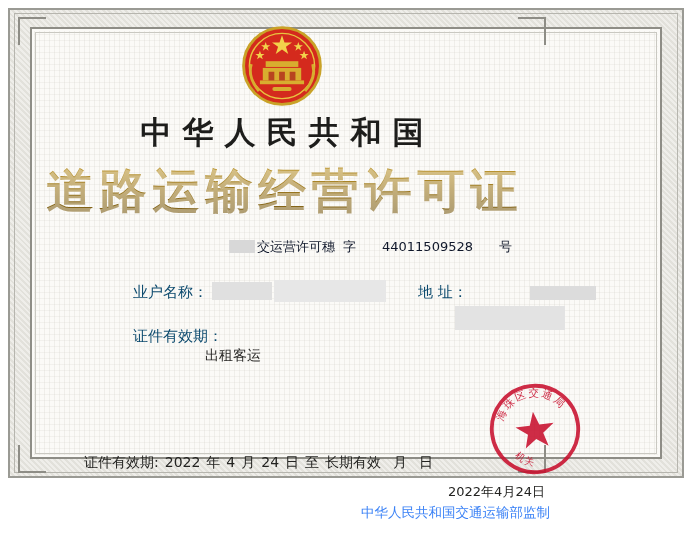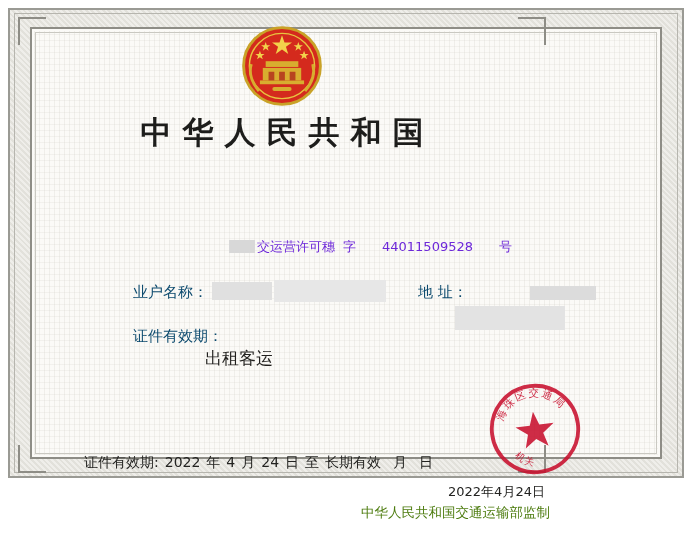--- a/index.html
+++ b/index.html
@@ -136,21 +136,21 @@
     -webkit-text-fill-color: transparent;
     text-shadow: 0 1px 0 rgba(255,255,255,0.4);
   }
 
   
   .serial-row {
     position: absolute;
     right: 52px;
     top: 238px;
     font-size: 13px;
-    color: #6d28d9;
+    color: #0f172a;
     white-space: nowrap;
     font-family: "DejaVu Sans", "Liberation Sans", sans-serif;
     margin-left: 11px;
   }
   .serial-row .redact-inline {
     display: inline-block;
     width: 26px;
     height: 13px;
     background: #d8d8d8;
     vertical-align: -2px;
@@ -164,21 +164,21 @@
     position: absolute;
     font-size: 15px;
     color: #0c4a6e;
     font-family: "DejaVu Sans", "Liberation Sans", sans-serif;
     white-space: nowrap;
   }
 
   #row-unit   { left: 133px; top: 283px; }
   #row-addr   { left: 418px; top: 283px; text-align: right; }
   #row-scope  { left: 133px; top: 327px; }
-  #scope-value{ position: absolute; left: 205px; top: 347px; font-size: 17px;
+  #scope-value{ position: absolute; left: 205px; top: 347px; font-size: 14px;
                 color: #201f1d; font-family: "DejaVu Sans","Liberation Sans",sans-serif; }
 
   
   .redact {
     display: inline-block;
     background: #d9d9d9;
     vertical-align: middle;
   }
   #redact-unit-a { position: absolute; left: 212px; top: 282px; width: 60px; height: 18px; background:#e0e0e0; }
   #redact-unit-b { position: absolute; left: 274px; top: 280px; width: 112px; height: 22px; background:#e7e7e7; }
@@ -219,21 +219,21 @@
     white-space: nowrap;
     margin-top: 31px;
   }
 
   
   .ministry {
     position: absolute;
     right: 14px;
     bottom: 12px;
     font-size: 13.5px;
-    color: #4d7c0f;
+    color: #3b82f6;
     font-family: "DejaVu Sans", "Liberation Sans", sans-serif;
   }
 </style>
 </head>
 <body>
 
 <div id="certificate">
 
   <div class="frame-outer"></div>
   <div class="frame-mid"></div>
@@ -262,20 +262,21 @@
     <polygon points="27,34 28.2,37.4 31.8,37.4 28.9,39.5 30,43 27,40.9 24,43 25.1,39.5 22.2,37.4 25.8,37.4" fill="#f2d24b"></polygon>
     <polygon points="67,25 68.2,28.4 71.8,28.4 68.9,30.5 70,34 67,31.9 64,34 65.1,30.5 62.2,28.4 65.8,28.4" fill="#f2d24b"></polygon>
     <polygon points="73,34 74.2,37.4 77.8,37.4 74.9,39.5 76,43 73,40.9 70,43 71.1,39.5 68.2,37.4 71.8,37.4" fill="#f2d24b"></polygon>
 
     <path d="M18,48 Q14,62 26,76" stroke="#d8ad2f" stroke-width="3" fill="none"></path>
     <path d="M82,48 Q86,62 74,76" stroke="#d8ad2f" stroke-width="3" fill="none"></path>
     <rect x="40" y="72" width="20" height="4" rx="2" fill="#d8ad2f"></rect>
   </svg>
 
   <div class="title-line1">中华人民共和国</div>
+  <div class="title-line2">道路运输经营许可证</div>
 
   <div class="serial-row">
     <span class="redact-inline"></span><span>交运营许可穗</span><span class="sp"></span><span>字</span><span class="sp-wide"></span><span>44011509528</span><span class="sp-wide"></span><span>号</span>
   </div>
 
   <div class="field-row" id="row-unit">业户名称：</div>
   <div class="redact" id="redact-unit-a"></div>
   <div class="redact" id="redact-unit-b"></div>
 
   <div class="field-row" id="row-addr">地    址：</div>

